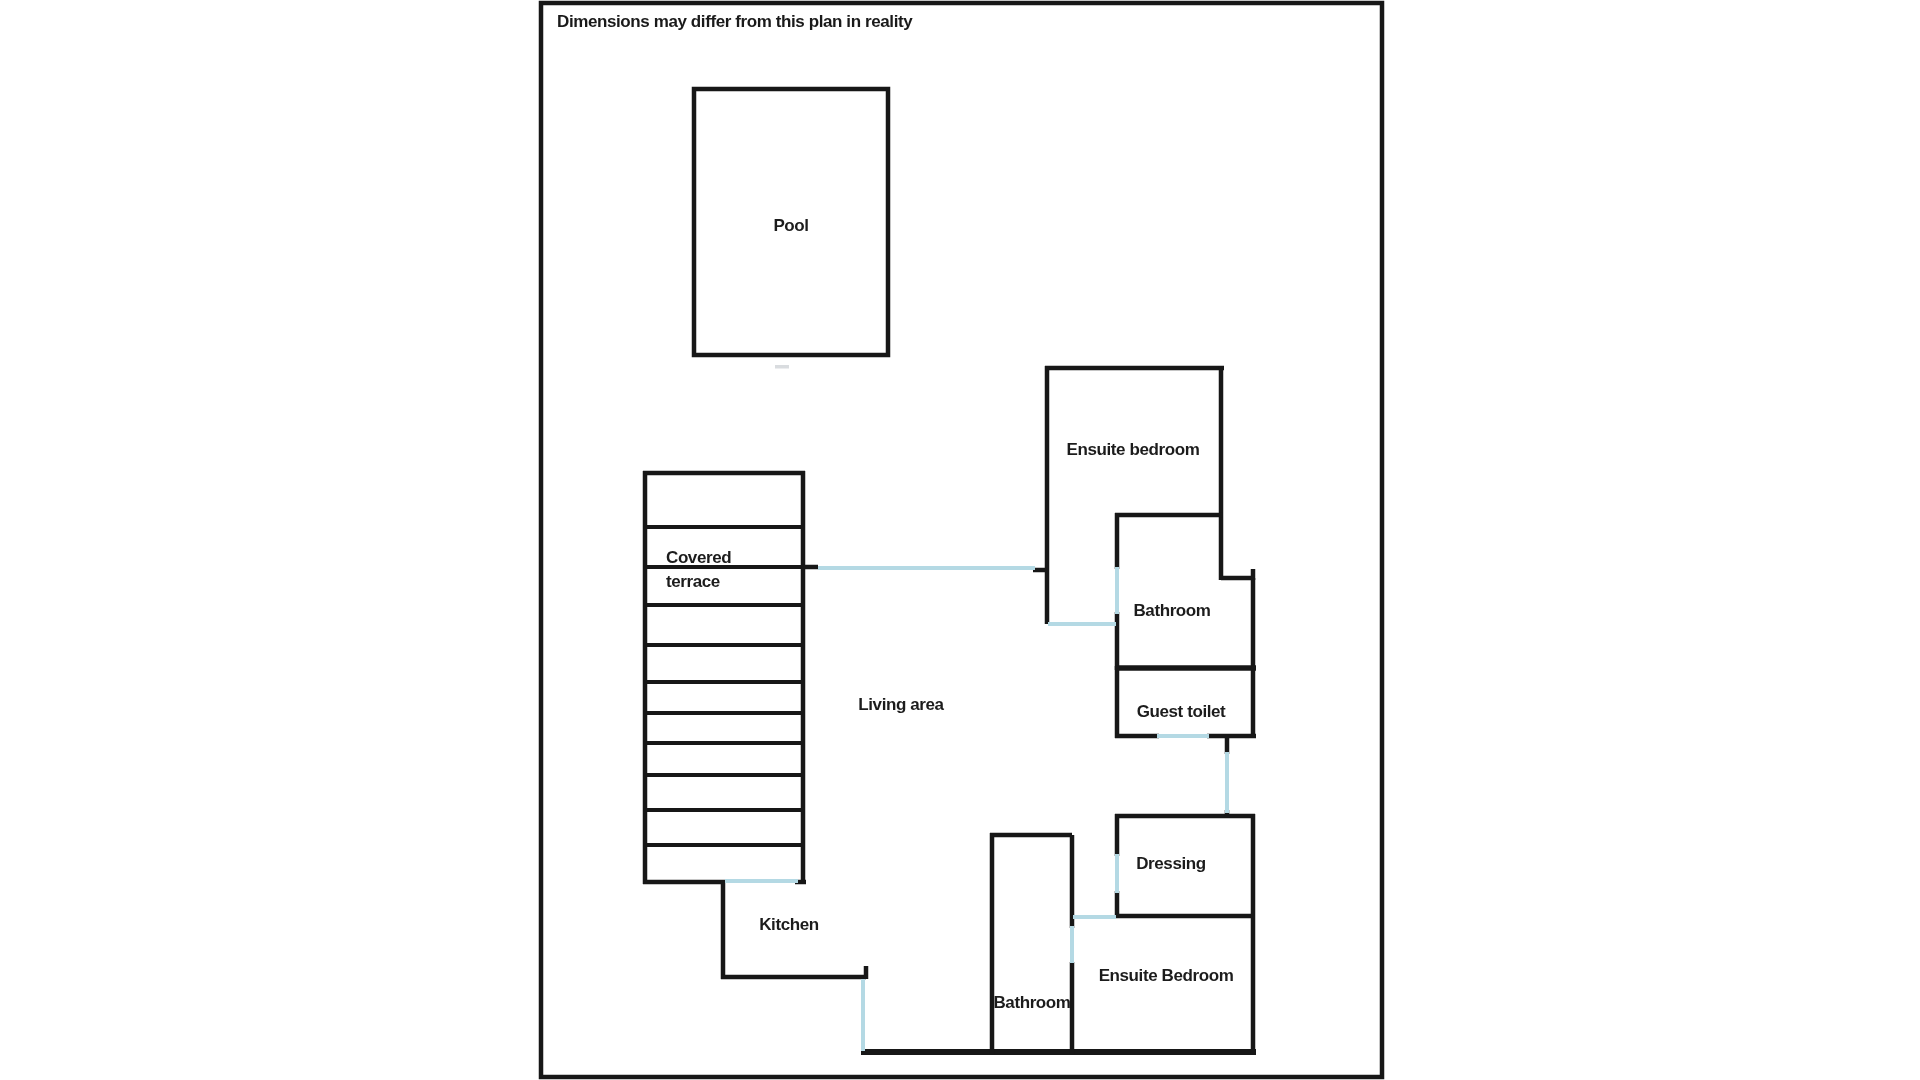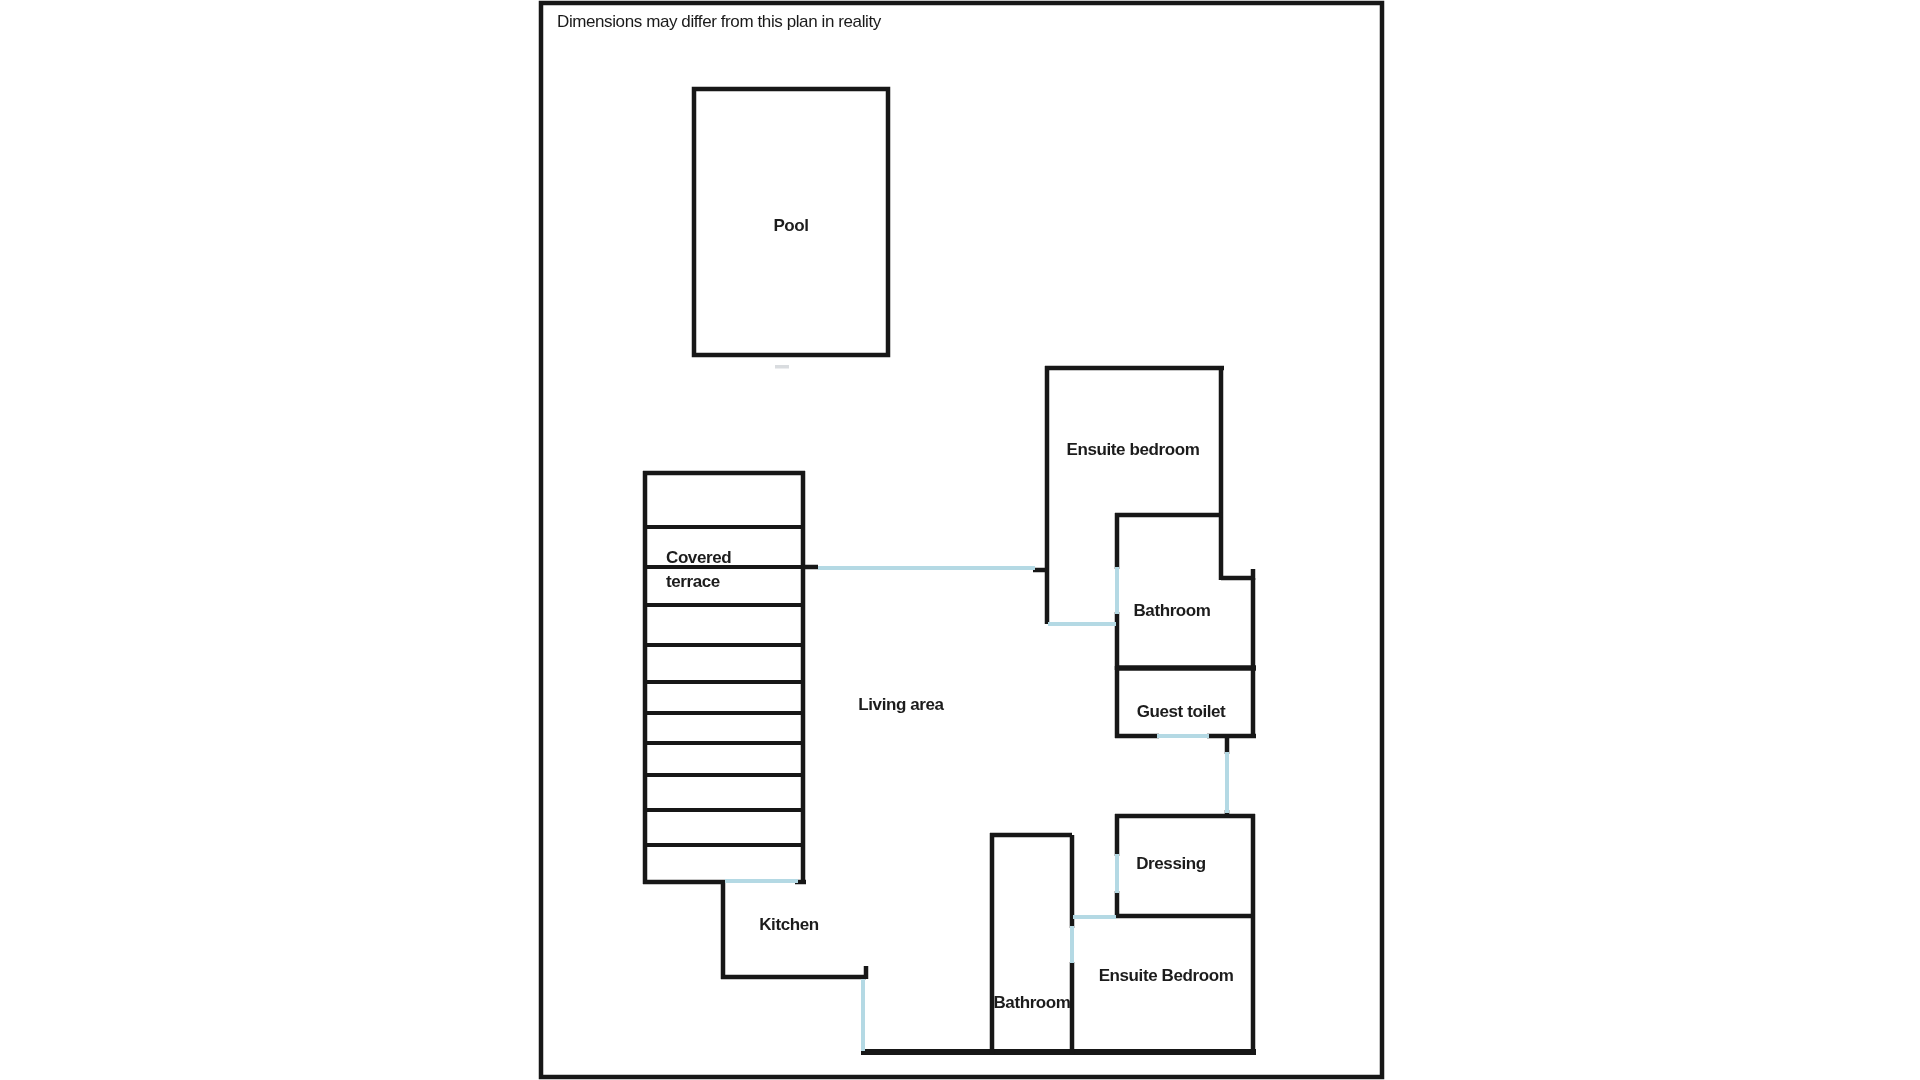--- a/index.html
+++ b/index.html
@@ -1,21 +1,21 @@
 <!DOCTYPE html>
 <html><head>
 <meta charset="utf-8">
 <style>
   html,body{margin:0;padding:0;background:#ffffff;width:1920px;height:1080px;overflow:hidden;}
   #stage{position:relative;width:1920px;height:1080px;background:#ffffff;
          font-family:"Liberation Sans",sans-serif;}
   svg{position:absolute;left:0;top:0;}
   svg text{font-family:"Liberation Sans",sans-serif;font-weight:700;font-size:17px;
            fill:#1c1c1c;letter-spacing:-0.4px;}
-  .disclaimer{position:absolute;left:557px;top:12px;font-size:17px;font-weight:400;
+  .disclaimer{position:absolute;left:557px;top:12px;font-size:17px;font-weight:700;
               letter-spacing:-0.4px;color:#1a1a1a;white-space:nowrap;}
 </style>
 </head>
 <body>
 
 <div id="stage">
   <div class="disclaimer">Dimensions may differ from this plan in reality</div>
   <svg width="1920" height="1080" viewBox="0 0 1920 1080">
       <rect x="541" y="3" width="841" height="1074" fill="none" stroke="#171717" stroke-width="4.5"></rect>
       <rect x="694" y="89" width="194" height="266" fill="none" stroke="#171717" stroke-width="4.5"></rect>

